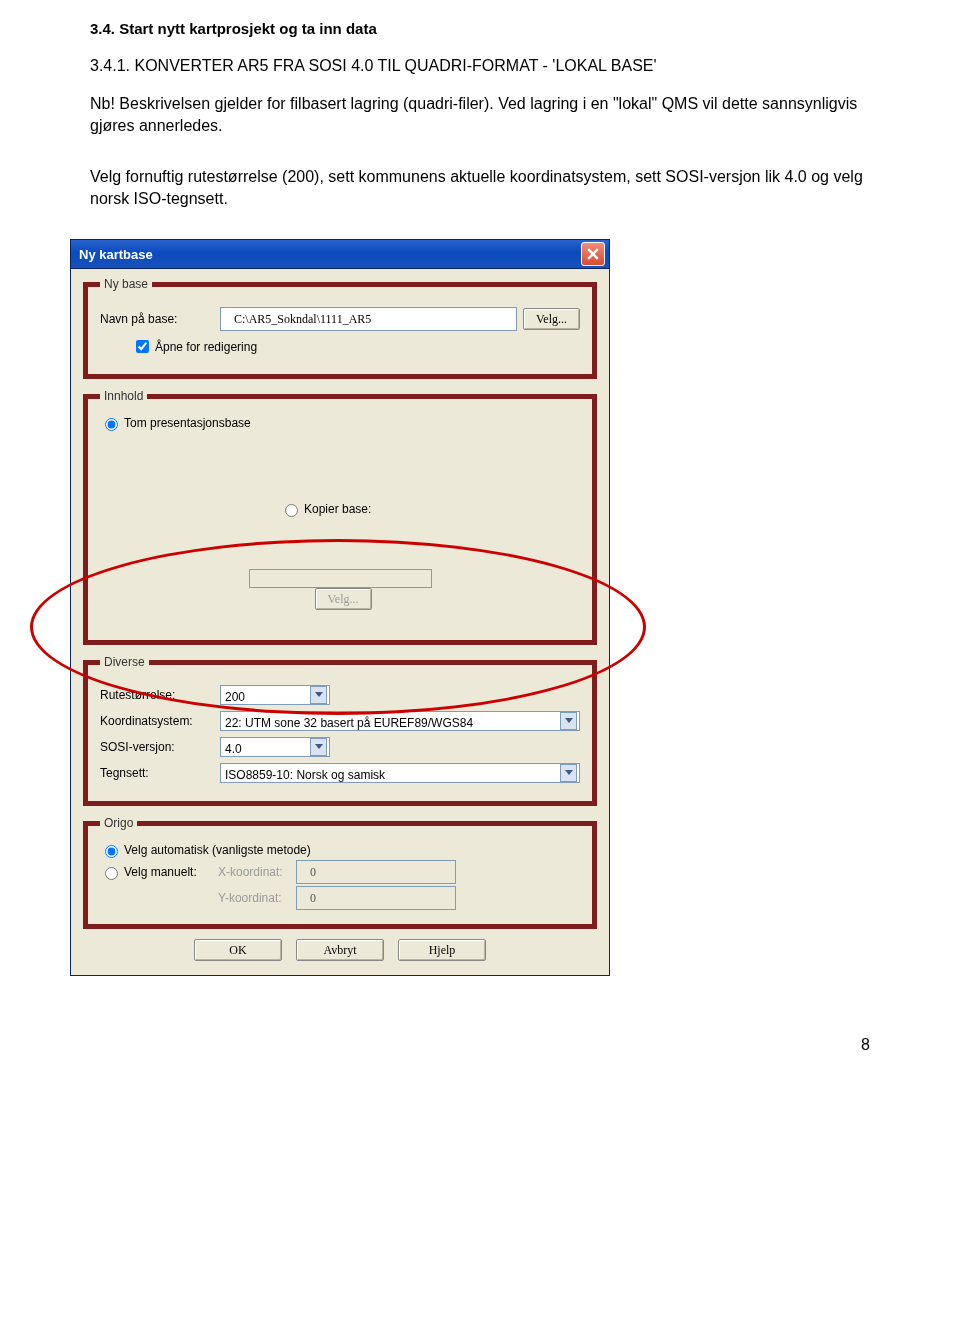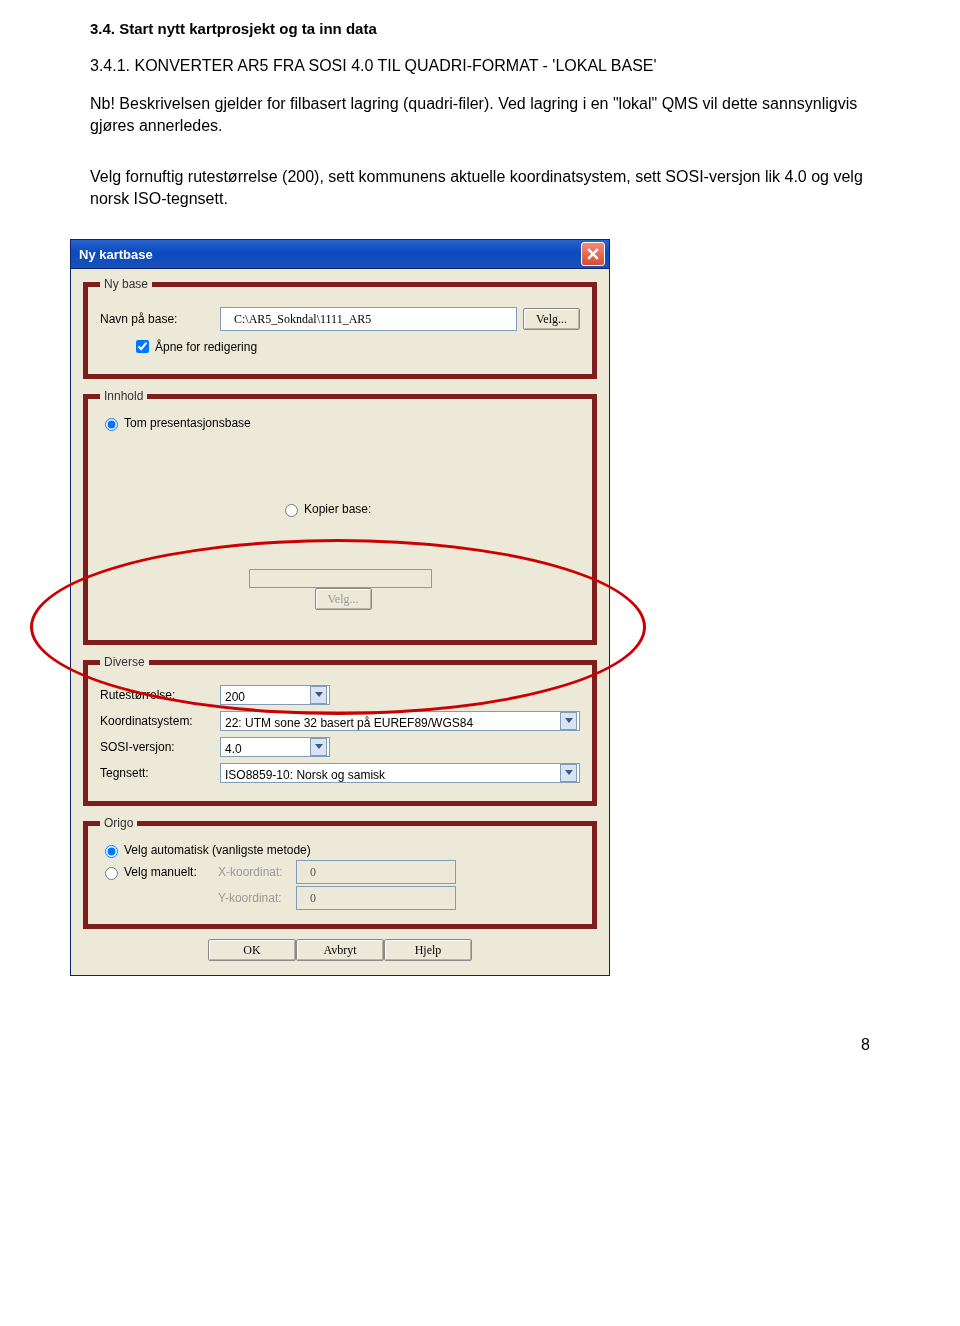--- a/index.html
+++ b/index.html
@@ -124,20 +124,21 @@
   .select .dd{
     width:15px;height:16px;
     background:#d9e3f2;
     border:1px solid #7F9DB9;
     display:flex;align-items:center;justify-content:center;
   }
   .select .dd svg{fill:#3b5a8a;}
   .bottom-btns{
     display:flex;
     justify-content:center;
+    gap:14px;
     margin-top:6px;
   }
   .bottom-btns .btn{ width:88px; margin:0; }
   
   .ellipse{
     position:absolute;
     border:3px solid #c00;
     border-radius:50%;
     pointer-events:none;
   }

